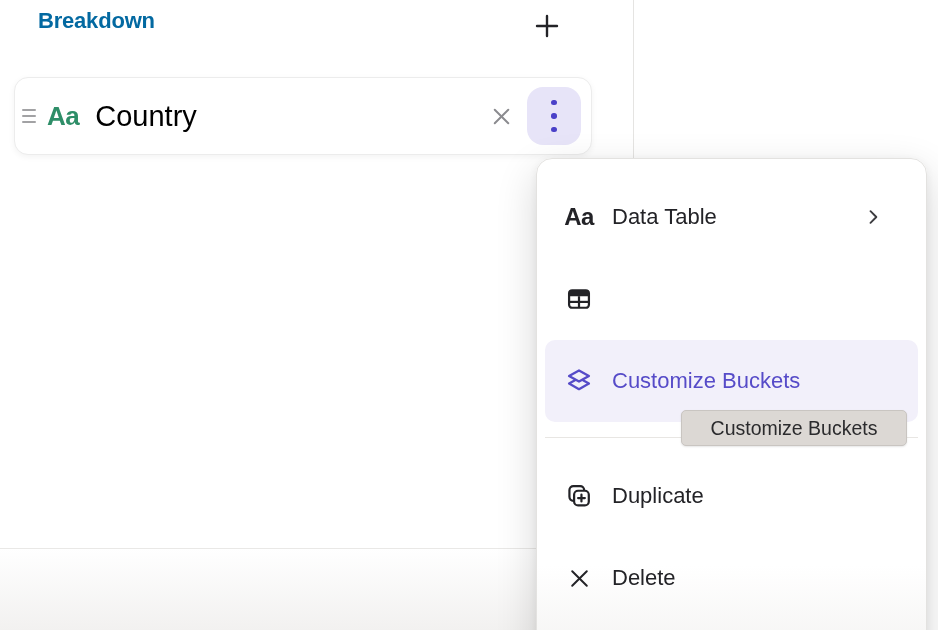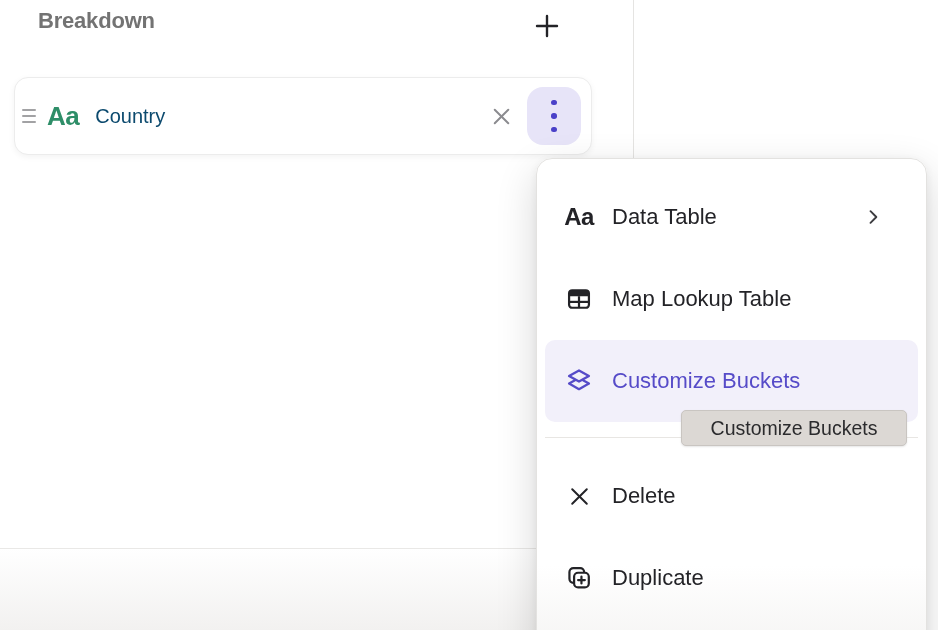--- a/index.html
+++ b/index.html
@@ -14,40 +14,40 @@
   }
 
   
   .v-divider  { position: absolute; left: 633px; top: 0; width: 1px; height: 630px; background: #e5e4e2; z-index: 1; }
   .footer-line{ position: absolute; left: 0; top: 548px; width: 633px; height: 1px; background: #e9e8e6; z-index: 1; }
   .footer-area{ position: absolute; left: 0; top: 549px; width: 633px; height: 81px;
                 background: linear-gradient(180deg, #ffffff 0%, #f2f1f0 100%); z-index: 0; }
 
   .panel-title {
     position: absolute; left: 38px; top: 8px;
-    font-size: 22px; font-weight: 700; letter-spacing: -0.2px; color: #737373;
+    font-size: 22px; font-weight: 700; letter-spacing: -0.2px; color: #0369a1;
   }
   .add-btn {
     position: absolute; left: 527px; top: 6px; width: 40px; height: 40px;
     display: flex; align-items: center; justify-content: center;
     background: transparent; border: none; cursor: pointer; padding: 0;
   }
 
   
   .field-card {
     position: absolute; left: 14px; top: 77px; width: 578px; height: 78px;
     background: #ffffff; border: 1px solid #ececec; border-radius: 14px;
     box-shadow: 0 2px 6px rgba(0,0,0,0.05);
     display: flex; align-items: center;
     padding: 0 10px 0 7px; z-index: 2;
   }
   .drag-handle { width: 14px; display: flex; flex-direction: column; gap: 4.5px; margin-right: 11px; cursor: grab; }
   .drag-handle i { display: block; height: 1.7px; background: #a2a2a4; border-radius: 1px; }
   .type-icon  { color: #2e8e68; font-size: 26px; font-weight: 600; letter-spacing: -0.5px; margin-right: 16px; }
-  .field-label{ font-size: 20px; color: #0c4a6e; }
+  .field-label{ font-size: 29px; color: #000000; }
   .remove-btn {
     margin-left: auto; width: 38px; height: 38px; margin-right: 7px;
     display: flex; align-items: center; justify-content: center;
     background: transparent; border: none; cursor: pointer; padding: 0;
   }
   .kebab-btn {
     width: 54px; height: 58px; border-radius: 16px; background: #e7e4f8;
     border: none; cursor: pointer; padding: 0;
     display: flex; flex-direction: column; align-items: center; justify-content: center; gap: 8px;
   }
@@ -142,55 +142,54 @@
 
     <div class="menu-item">
       <span class="menu-icon">
         <svg width="28" height="28" viewBox="0 0 24 24" fill="none" stroke="#232327" stroke-width="1.9">
           <rect x="3.5" y="4.5" width="17" height="15" rx="2.6"></rect>
           <path d="M3.5 7.1 A2.6 2.6 0 0 1 6.1 4.5 H17.9 A2.6 2.6 0 0 1 20.5 7.1 V9.6 H3.5 Z" fill="#232327" stroke="none"></path>
           <line x1="12" y1="9.6" x2="12" y2="19.5"></line>
           <line x1="3.5" y1="14.5" x2="20.5" y2="14.5"></line>
         </svg>
       </span>
-      <span>Map Lookup Table</span>
     </div>
 
     <div class="menu-item highlighted">
       <span class="menu-icon">
         <svg width="28" height="28" viewBox="0 0 24 24" fill="none" stroke="#564bc8" stroke-width="2" stroke-linejoin="round">
           <path d="M12 9.5 L20.5 14.2 L12 19 L3.5 14.2 Z"></path>
           <path d="M12 3 L20.5 7.7 L12 12.5 L3.5 7.7 Z" fill="#f2f0fa"></path>
         </svg>
       </span>
       <span>Customize Buckets</span>
     </div>
 
     <div class="menu-sep"></div>
 
     <div class="menu-item">
       <span class="menu-icon">
-        <svg width="25" height="25" viewBox="0 0 24 24" fill="none" stroke="#232327" stroke-width="1.9" stroke-linecap="round">
-          <line x1="5" y1="5" x2="19" y2="19"></line>
-            <line x1="19" y1="5" x2="5" y2="19"></line>
-        </svg>
-      </span>
-      <span>Delete</span>
-    </div>
-
-    <div class="menu-item">
-      <span class="menu-icon">
         <svg width="28" height="28" viewBox="0 0 24 24" fill="none" stroke="#232327" stroke-width="1.9" stroke-linecap="round" stroke-linejoin="round">
           <rect x="3.8" y="3.5" width="12.6" height="12.6" rx="3.4"></rect>
           <rect x="7.8" y="7.5" width="12.6" height="12.6" rx="3.4" fill="#ffffff"></rect>
           <line x1="14.1" y1="10.9" x2="14.1" y2="16.7"></line>
           <line x1="11.2" y1="13.8" x2="17" y2="13.8"></line>
         </svg>
       </span>
       <span>Duplicate</span>
     </div>
 
+    <div class="menu-item">
+      <span class="menu-icon">
+        <svg width="25" height="25" viewBox="0 0 24 24" fill="none" stroke="#232327" stroke-width="1.9" stroke-linecap="round">
+          <line x1="5" y1="5" x2="19" y2="19"></line>
+            <line x1="19" y1="5" x2="5" y2="19"></line>
+        </svg>
+      </span>
+      <span>Delete</span>
+    </div>
+
     <div class="tooltip">
       <span>Customize Buckets</span>
     </div>
 
   </div>
 </div>
 
 </body></html>

